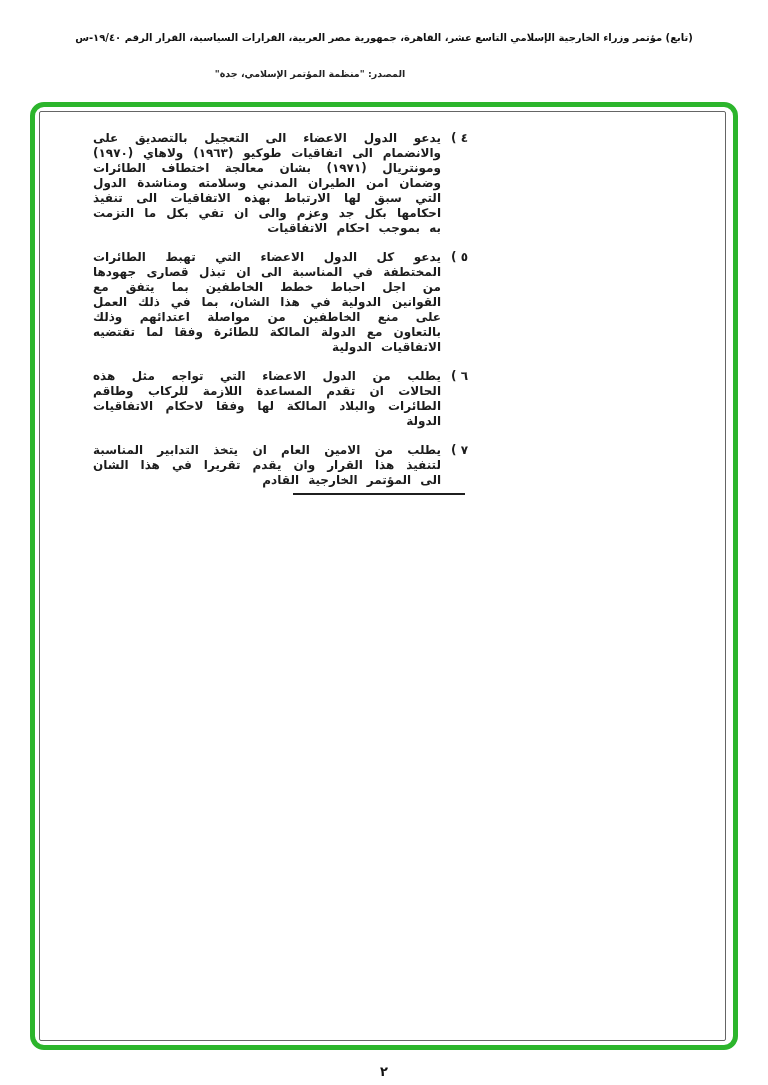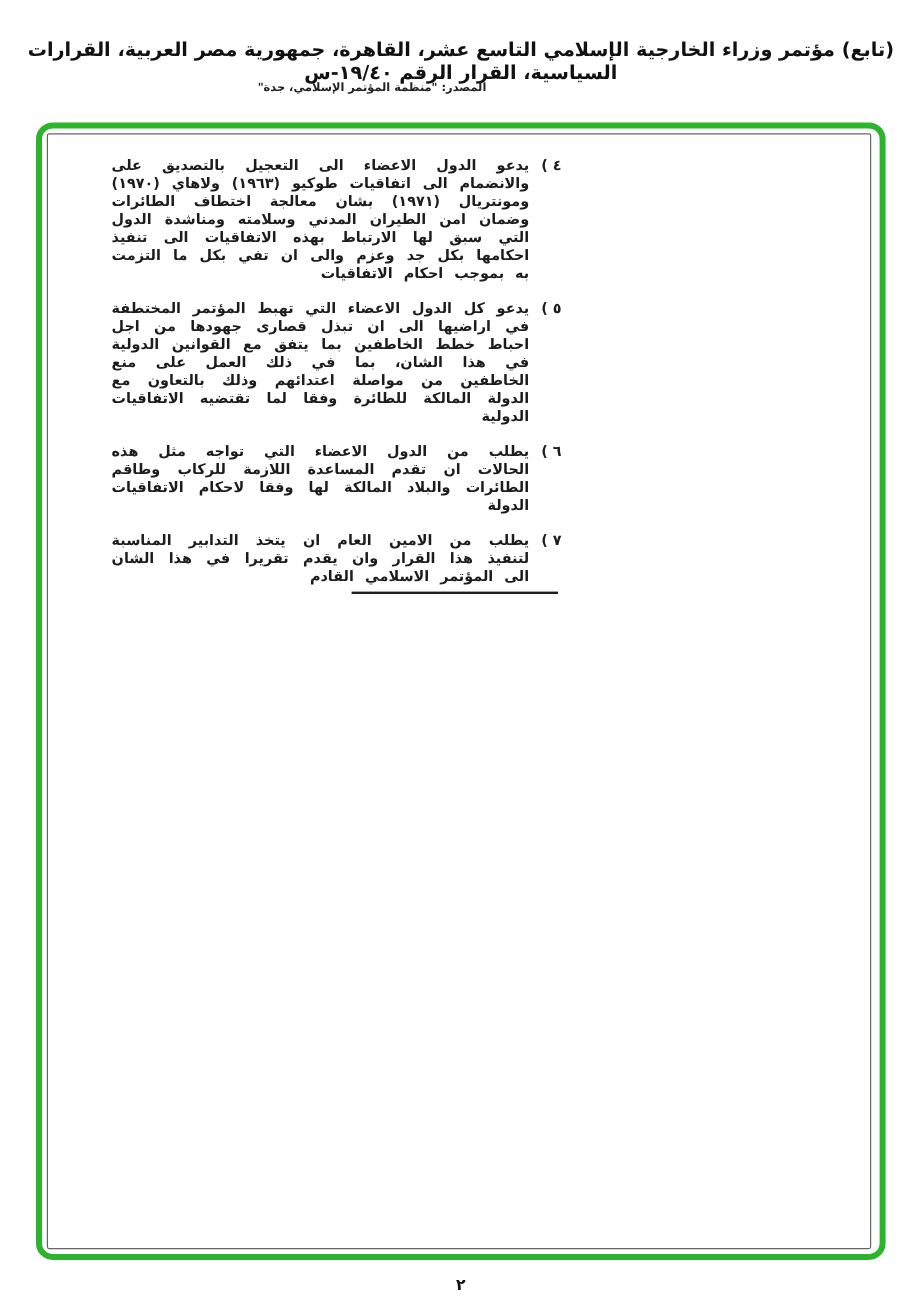--- a/index.html
+++ b/index.html
@@ -16,21 +16,21 @@
     color: #161616;
     overflow: hidden;
   }
   .header-line {
     position: absolute;
     top: 32px;
     left: 20px;
     right: 20px;
     text-align: center;
     direction: rtl;
-    font-size: 16px;
+    font-size: 10px;
     font-weight: 700;
     color: #111111;
     letter-spacing: 0.2px;
   }
   .source-line {
     position: absolute;
     top: 68px;
     left: 150px;
     width: 320px;
     text-align: center;
@@ -123,31 +123,31 @@
 
     <div class="content">
 
       <div class="item">
         <span class="item-number">٤ )</span>
         <div class="item-text">يدعو الدول الاعضاء الى التعجيل بالتصديق على والانضمام الى اتفاقيات طوكيو (١٩٦٣) ولاهاي (١٩٧٠) ومونتريال (١٩٧١) بشان معالجة اختطاف الطائرات وضمان امن الطيران المدني وسلامته ومناشدة الدول التي سبق لها الارتباط بهذه الاتفاقيات الى تنفيذ احكامها بكل جد وعزم والى ان تفي بكل ما التزمت به بموجب احكام الاتفاقيات</div>
       </div>
 
       <div class="item">
         <span class="item-number">٥ )</span>
-        <div class="item-text">يدعو كل الدول الاعضاء التي تهبط المؤتمر المختطفة في اراضيها الى ان تبذل قصارى جهودها من اجل احباط خطط الخاطفين بما يتفق مع القوانين الدولية في هذا الشان، بما في ذلك العمل على منع الخاطفين من مواصلة اعتدائهم وذلك بالتعاون مع الدولة المالكة للطائرة وفقا لما تقتضيه الاتفاقيات الدولية</div>
+        <div class="item-text">يدعو كل الدول الاعضاء التي تهبط الطائرات المختطفة في المناسبة الى ان تبذل قصارى جهودها من اجل احباط خطط الخاطفين بما يتفق مع القوانين الدولية في هذا الشان، بما في ذلك العمل على منع الخاطفين من مواصلة اعتدائهم وذلك بالتعاون مع الدولة المالكة للطائرة وفقا لما تقتضيه الاتفاقيات الدولية</div>
       </div>
 
       <div class="item">
         <span class="item-number">٦ )</span>
         <div class="item-text">يطلب من الدول الاعضاء التي تواجه مثل هذه الحالات ان تقدم المساعدة اللازمة للركاب وطاقم الطائرات والبلاد المالكة لها وفقا لاحكام الاتفاقيات الدولة</div>
       </div>
 
       <div class="item">
         <span class="item-number">٧ )</span>
-        <div class="item-text">يطلب من الامين العام ان يتخذ التدابير المناسبة لتنفيذ هذا القرار وان يقدم تقريرا في هذا الشان الى المؤتمر الاسلامي القادم</div>
+        <div class="item-text">يطلب من الامين العام ان يتخذ التدابير المناسبة لتنفيذ هذا القرار وان يقدم تقريرا في هذا الشان الى المؤتمر الخارجية القادم</div>
       </div>
 
     </div>
 
     <div class="divider"></div>
 
   </div>
 
   <div class="page-number">٢</div>
 

